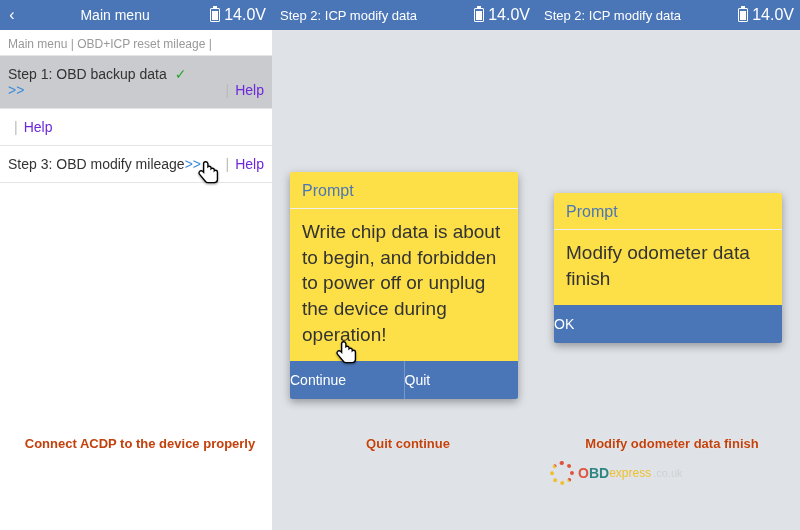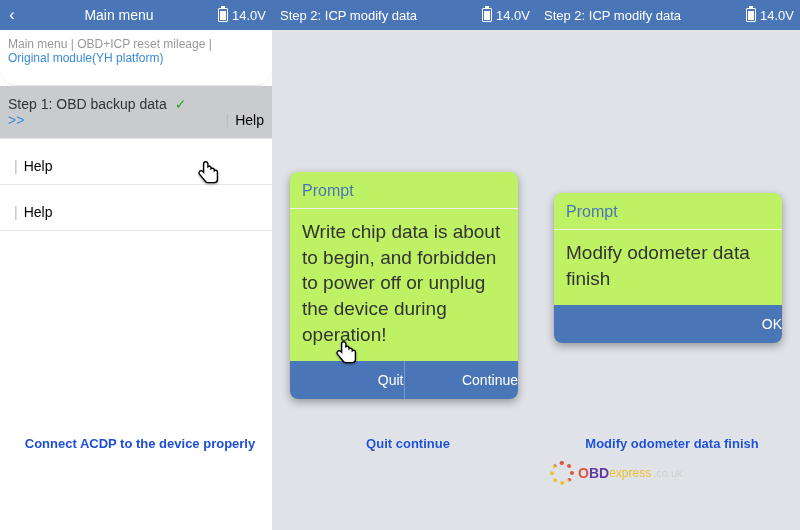--- a/index.html
+++ b/index.html
@@ -28,80 +28,79 @@
   .battery {
     width: 10px; height: 14px; border: 1px solid #fff; border-radius: 1px;
     position: relative; margin: 0 4px;
   }
   .battery::before {
     content:""; position:absolute; top:-3px; left:2px; width:4px; height:2px; background:#fff;
   }
   .battery::after {
     content:""; position:absolute; bottom:1px; left:1px; right:1px; height:9px; background:#fff;
   }
-  .voltage { font-size: 13px; margin-right: 6px; }
+  .voltage { font-size: 16px; margin-right: 6px; }
 
   .breadcrumb {
-    padding: 7px 8px 20px 8px; font-size: 12px; color: #999;
+    padding: 7px 8px 4px 8px; font-size: 12px; color: #999;
     border-bottom: 1px solid #e5e5e5;
-    border-radius: 16px;
   }
   .breadcrumb .bc-active { color: #3a8bd9; }
 
   .step-row {
     display: flex; align-items: flex-end;
     padding: 10px 8px; border-bottom: 1px solid #e5e5e5;
     font-size: 14px;
   }
   .step-row.done { background: #c9cbce; }
   .step-main { flex: 1; color: #333; }
   .arrow-link { color: #3a8bd9; }
   .check { color: #2aa52a; margin-left: 4px; }
   .sep { color: #bbb; margin: 0 6px; }
-  .help { color: #000000; margin-top: 9px; }
+  .help { color: #6d28d9; }
 
   .caption {
     position: absolute; left: 8px; right: 0; text-align: center;
-    color: #1d4ed8; font-size: 13px; font-weight: bold;
+    color: #c2410c; font-size: 13px; font-weight: bold;
     text-shadow: 0 0 1px #fff;
   }
 
   .prompt {
-    position: absolute; background: #bef264; box-shadow: 0 3px 8px rgba(0,0,0,0.35);
-    border-radius: 8px; overflow: hidden;
+    position: absolute; background: #fde047; box-shadow: 0 3px 8px rgba(0,0,0,0.35);
+    border-radius: 2px; overflow: hidden;
   }
   .prompt-title {
     padding: 10px 12px 8px 12px; color: #4a76b7; font-size: 16px;
     border-bottom: 1px solid #eee;
   }
   .prompt-body {
     padding: 10px 12px 14px 12px; font-size: 19px; color: #333; line-height: 1.35;
   }
   .prompt-btns { display: flex; }
   .prompt-btn {
-    flex: 1; background: #4a76b7; color: #fff; text-align: right;
+    flex: 1; background: #4a76b7; color: #fff; text-align: left;
     padding: 11px 0; font-size: 14px; cursor: pointer;
   }
   .prompt-btn + .prompt-btn { border-left: 1px solid rgba(255,255,255,0.25); }
 
   .cursor {
     position: absolute; width: 28px; height: 34px; pointer-events: none;
   }
   .cursor svg { width: 100%; height: 100%; filter: drop-shadow(0 1px 1px rgba(0,0,0,0.4)); }
 
   .watermark {
     position:absolute; left:550px; top:458px; width:240px; height:30px;
     display:flex; align-items:center; opacity:0.85;
   }
   .wm-ring {
     width:24px; height:24px; border:4px dotted #f2b90d; border-radius:50%;
     border-top-color:#e03a1f; border-right-color:#e03a1f; margin-right:4px;
   }
   .wm-o { color:#e03a1f; font-weight:bold; font-size:14px; }
-  .wm-bd { color:#4c1d95; font-weight:bold; font-size:14px; }
+  .wm-bd { color:#0f766e; font-weight:bold; font-size:14px; }
   .wm-rest { color:#f2b90d; font-size:12px; }
   .wm-tail { color:#ccc; font-size:11px; margin-left:2px; }
 </style>
 </head>
 <body>
 
 <svg width="0" height="0" style="position:absolute">
   <symbol id="hand" viewBox="0 0 32 40">
     <path d="M12 2c-1.3 0-2.3 1-2.3 2.3v10.3l-1.2-1.2c-1-1-2.6-1-3.5 0-1 1-1 2.6 0 3.5l6.9 8.4c.7.8 1.7 1.3 2.8 1.3h7.6c2 0 3.6-1.6 3.6-3.6v-8.7c0-1.2-1-2.2-2.2-2.2-.6 0-1.1.2-1.5.6v-.8c0-1.2-1-2.2-2.2-2.2-.6 0-1.2.3-1.6.7v-.9c0-1.2-1-2.2-2.2-2.2-.6 0-1.1.2-1.5.6V4.3C14.3 3 13.3 2 12 2z" fill="#fff" stroke="#000" stroke-width="1.6"></path>
   </symbol>
@@ -110,39 +109,41 @@
 <div class="panel p1">
   <div class="header">
     <div class="back-chev">‹</div>
     <div class="hdr-title">Main menu</div>
     <div class="battery"></div>
     <div class="voltage">14.0V</div>
   </div>
   <div class="breadcrumb">
     <span>Main menu</span> |
     <span>OBD+ICP reset mileage</span> |<br>
-    <span class="bc-active">Original module(YH platform)</span>
   </div>
 
   <div class="step-row done">
     <div class="step-main">
       <span>Step 1: OBD backup data</span>
       <span class="check">✓</span><br>
       <span class="arrow-link">&gt;&gt;</span>
     </div>
     <span class="sep">|</span>
     <span class="help">Help</span>
   </div>
 
   <div class="step-row">
     <span class="sep">|</span>
     <span class="help">Help</span>
   </div>
 
   <div class="step-row">
+    <div class="step-main">
+      <span>Step 3: OBD modify mileage</span><span class="arrow-link">&gt;&gt;</span>
+    </div>
     <span class="sep">|</span>
     <span class="help">Help</span>
   </div>
 
   <div class="cursor" style="left:195px; top:160px;">
     <svg>
         <use href="#hand"></use>
       </svg>
   </div>
 
@@ -153,22 +154,22 @@
   <div class="header">
     <div class="hdr-title-narrow">Step 2: ICP modify data</div>
     <div class="battery"></div>
     <div class="voltage">14.0V</div>
   </div>
 
   <div class="prompt" style="left:18px; top:172px; width:228px;">
     <div class="prompt-title">Prompt</div>
     <div class="prompt-body">Write chip data is about to begin, and forbidden to power off or unplug the device during operation!</div>
     <div class="prompt-btns">
+      <div class="prompt-btn">Continue</div>
       <div class="prompt-btn">Quit</div>
-      <div class="prompt-btn">Continue</div>
     </div>
   </div>
 
   <div class="cursor" style="left:61px; top:340px;">
     <svg>
         <use href="#hand"></use>
       </svg>
   </div>
 
   <div class="caption" style="top:436px;">Quit continue</div>

